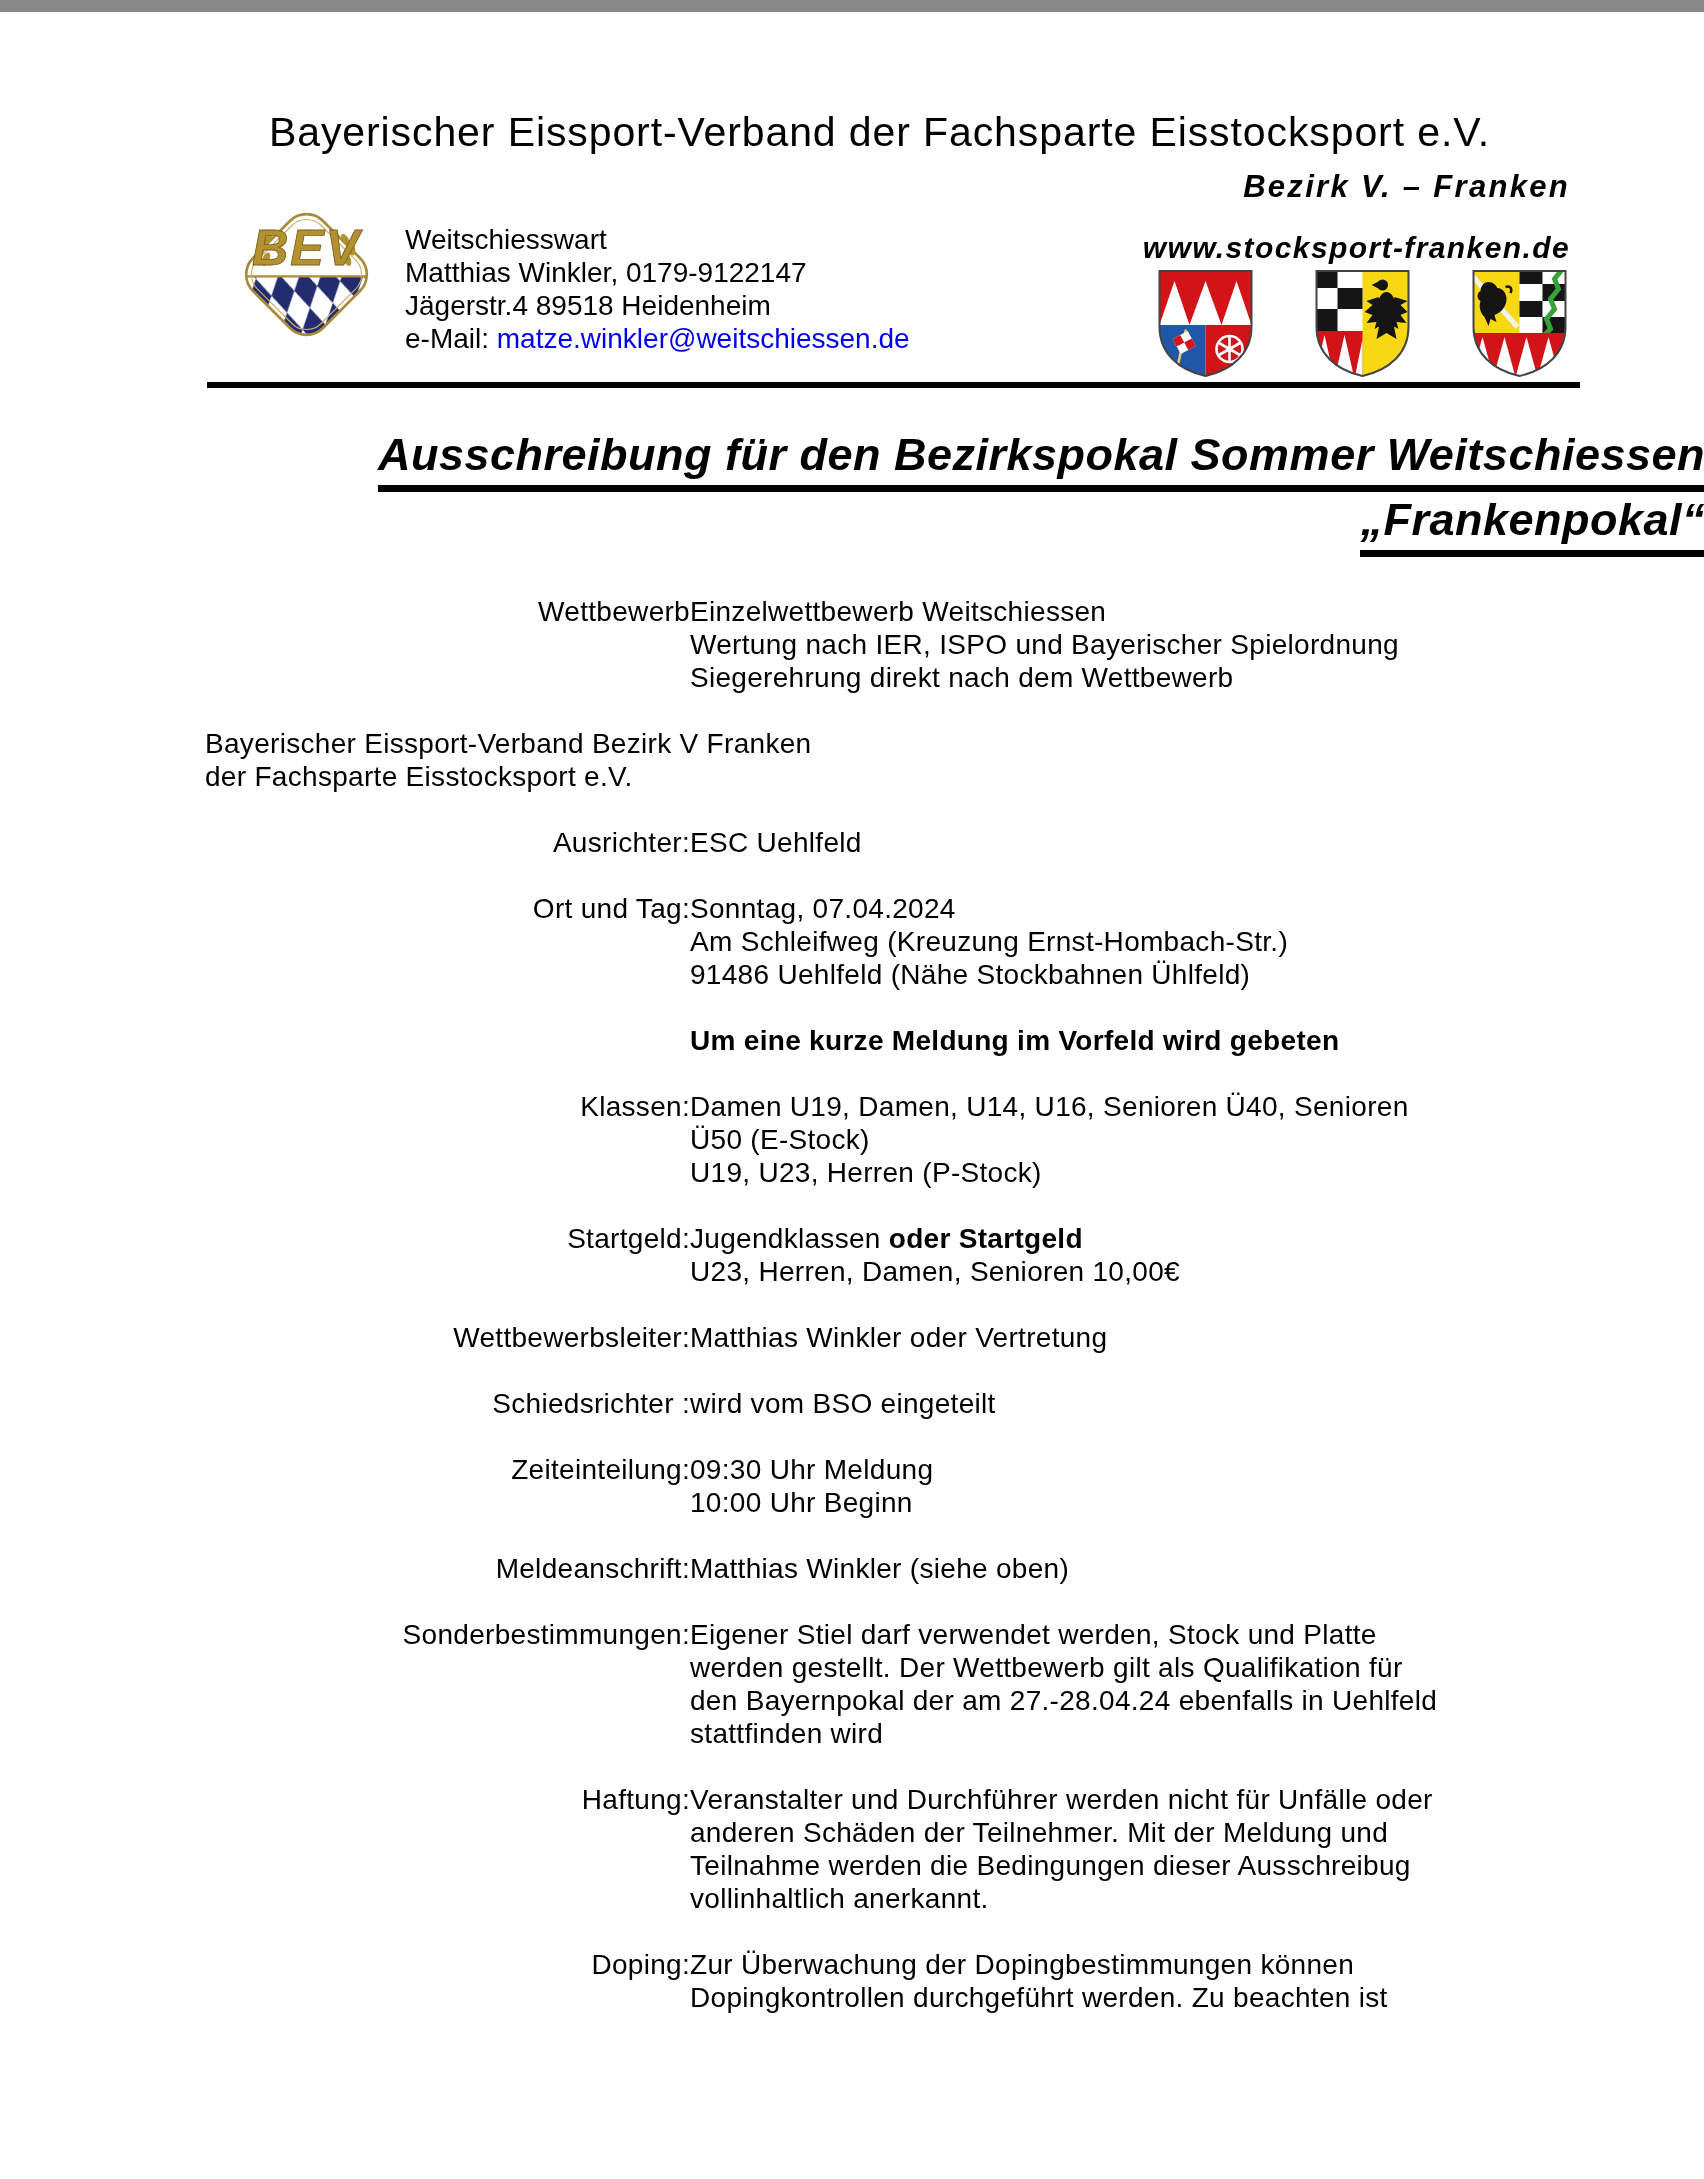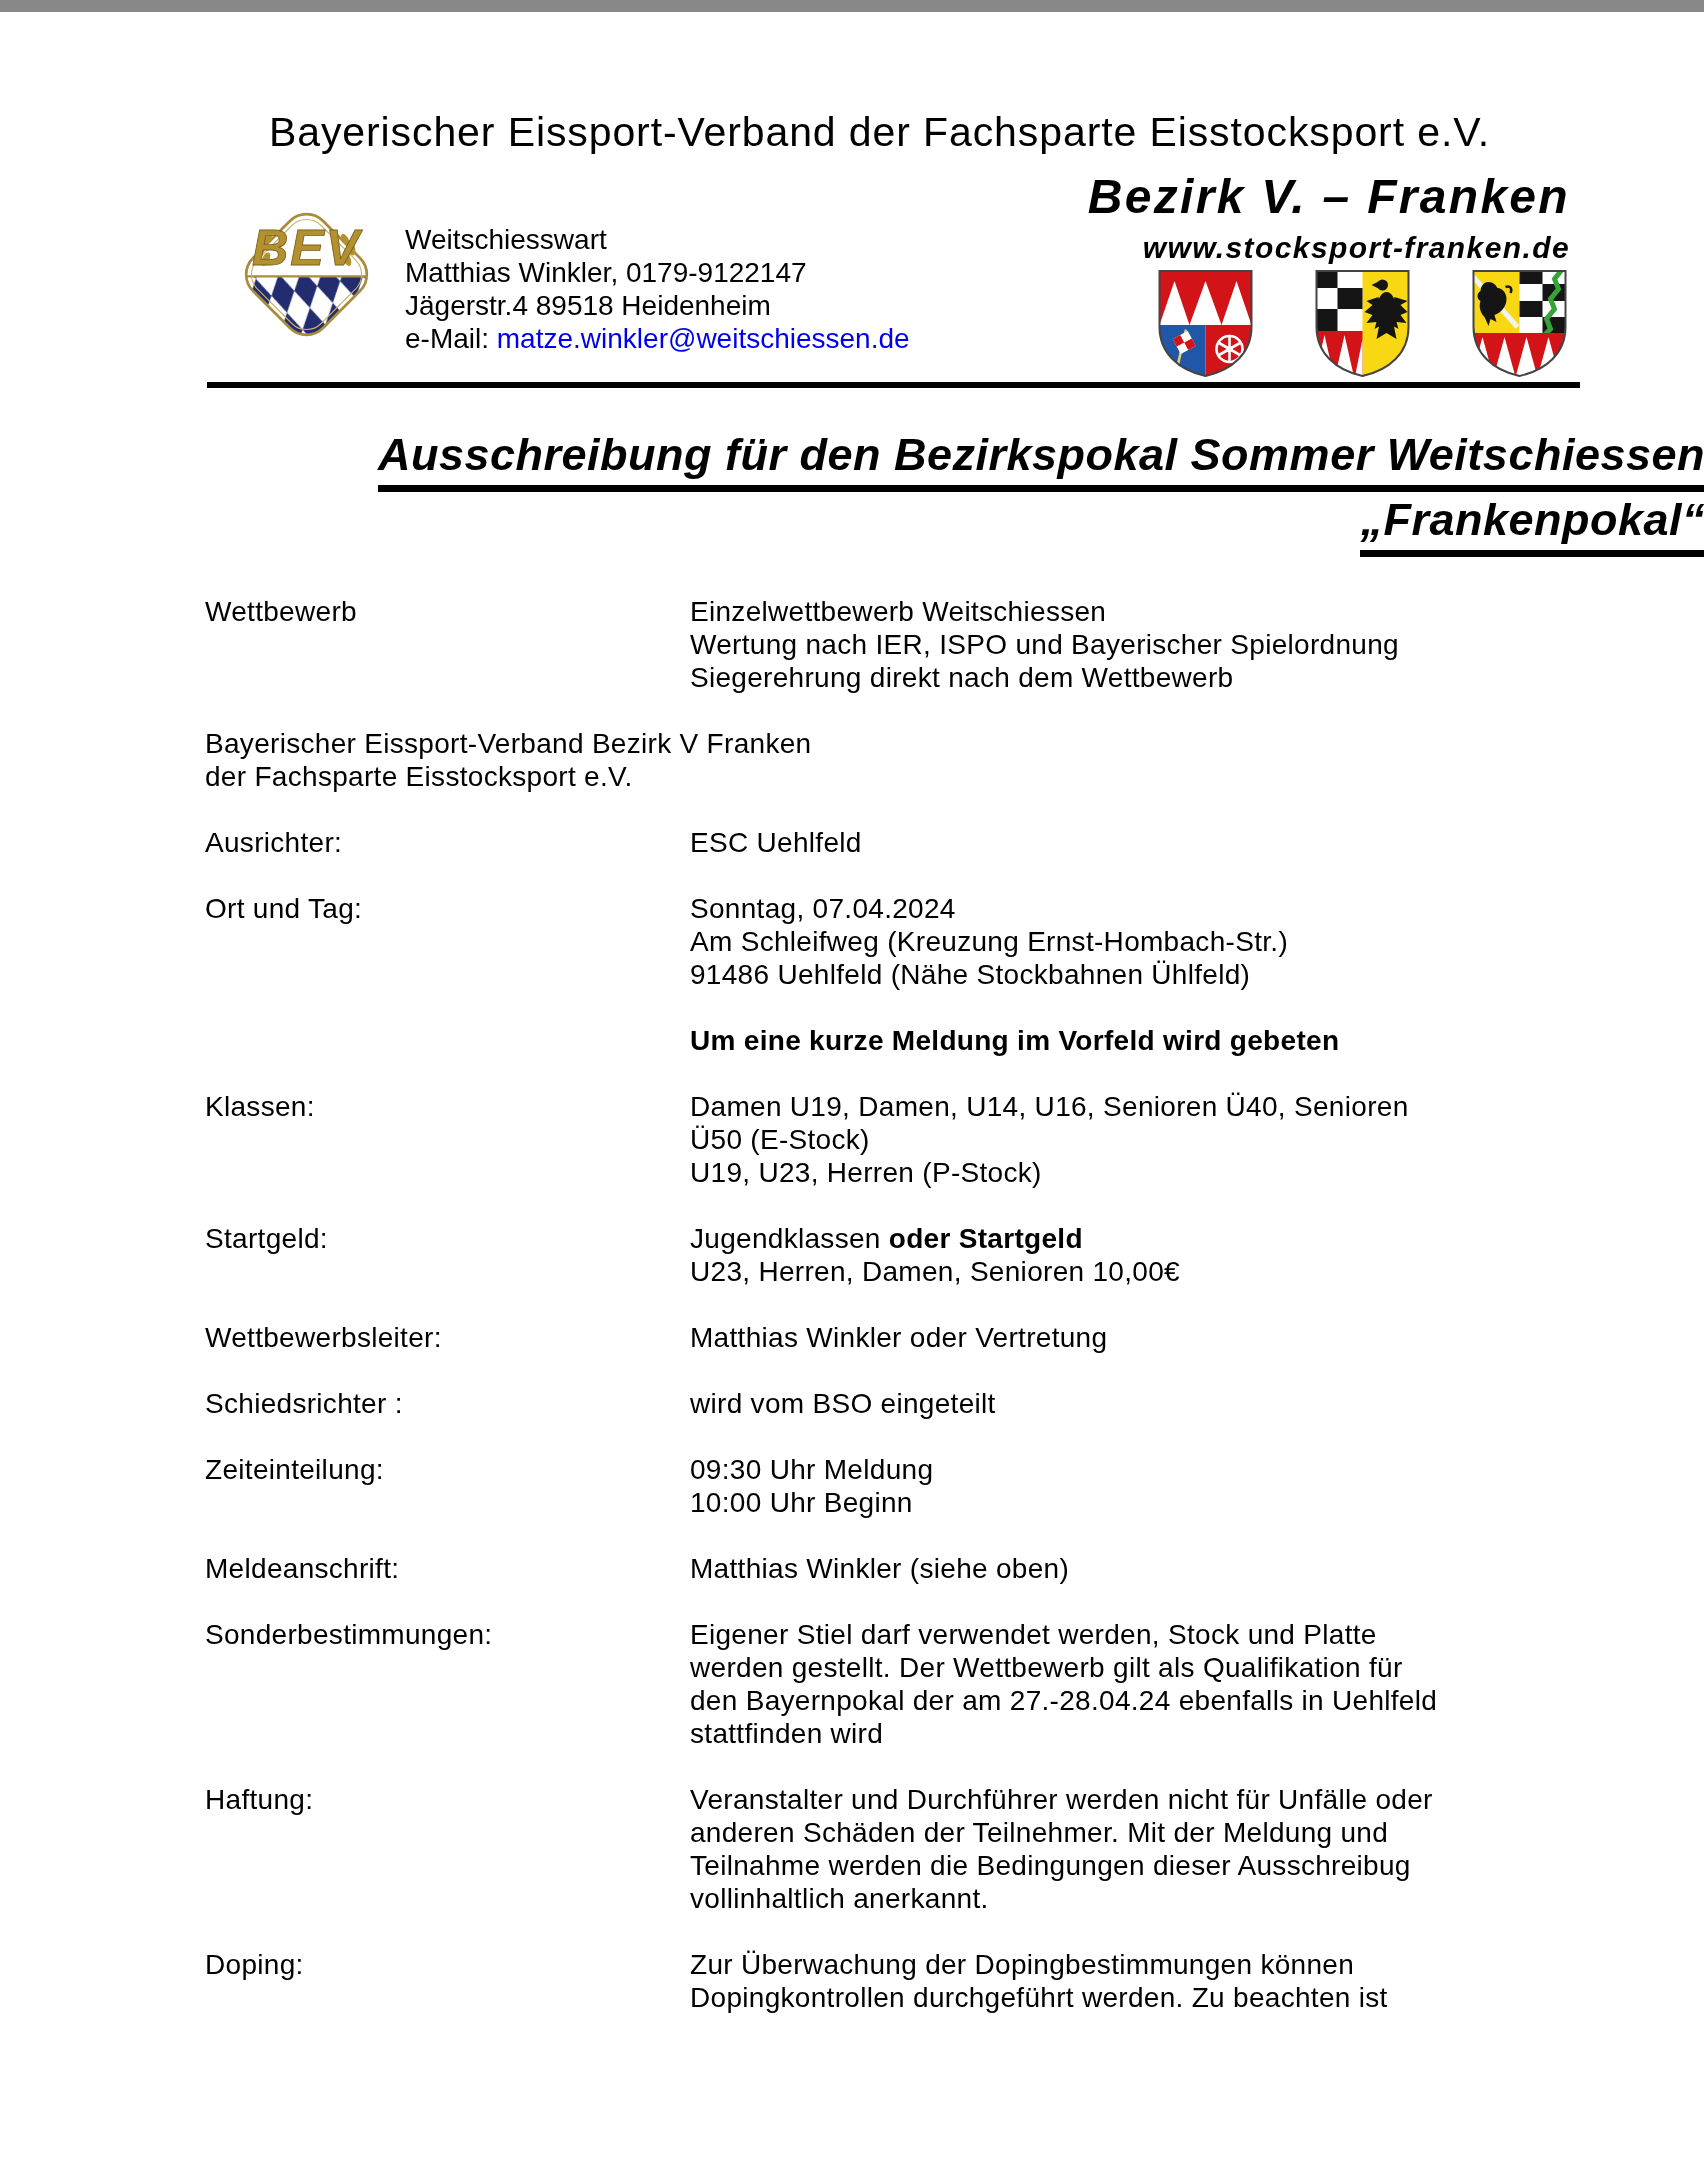--- a/index.html
+++ b/index.html
@@ -15,21 +15,21 @@
   
   .org-title{
     position:absolute;top:97px;left:0;width:100%;
     text-align:center;
     font-size:41px;font-weight:400;letter-spacing:0.9px;
     transform:translateX(27px);
     white-space:nowrap;
   }
   .district{
     position:absolute;top:157px;right:135px;
-    font-size:48px;font-weight:bold;font-style:italic;letter-spacing:2.3px;
+    font-size:31px;font-weight:bold;font-style:italic;letter-spacing:2.3px;
     white-space:nowrap;
   }
   .website{
     position:absolute;top:219px;right:135px;
     font-size:30px;font-weight:bold;font-style:italic;letter-spacing:1.4px;
     white-space:nowrap;
   }
   .bev-logo{position:absolute;top:177px;left:221px;}
   .contact{
     position:absolute;top:211px;left:405px;
@@ -57,21 +57,21 @@
     border-bottom:7.2px solid #000;
     padding-bottom:1.8px;
     white-space:nowrap;
   }
   
   .doc-body{
     position:absolute;top:583px;left:205px;right:36px;
     font-size:28px;line-height:33px;letter-spacing:0.3px;
   }
   .row{display:flex;margin-bottom:33px;}
-  .row .label{flex:0 0 485px;white-space:pre;}
+  .row .label{flex:0 0 485px;white-space:pre;text-align:right;}
   .row .value{flex:1 1 auto;}
   .vline{height:33px;white-space:pre;}
   .b{font-weight:bold;}
   svg text{font-family:"Liberation Sans", sans-serif;}
 </style>
 </head>
 <body>
 
 <div class="page">
 

